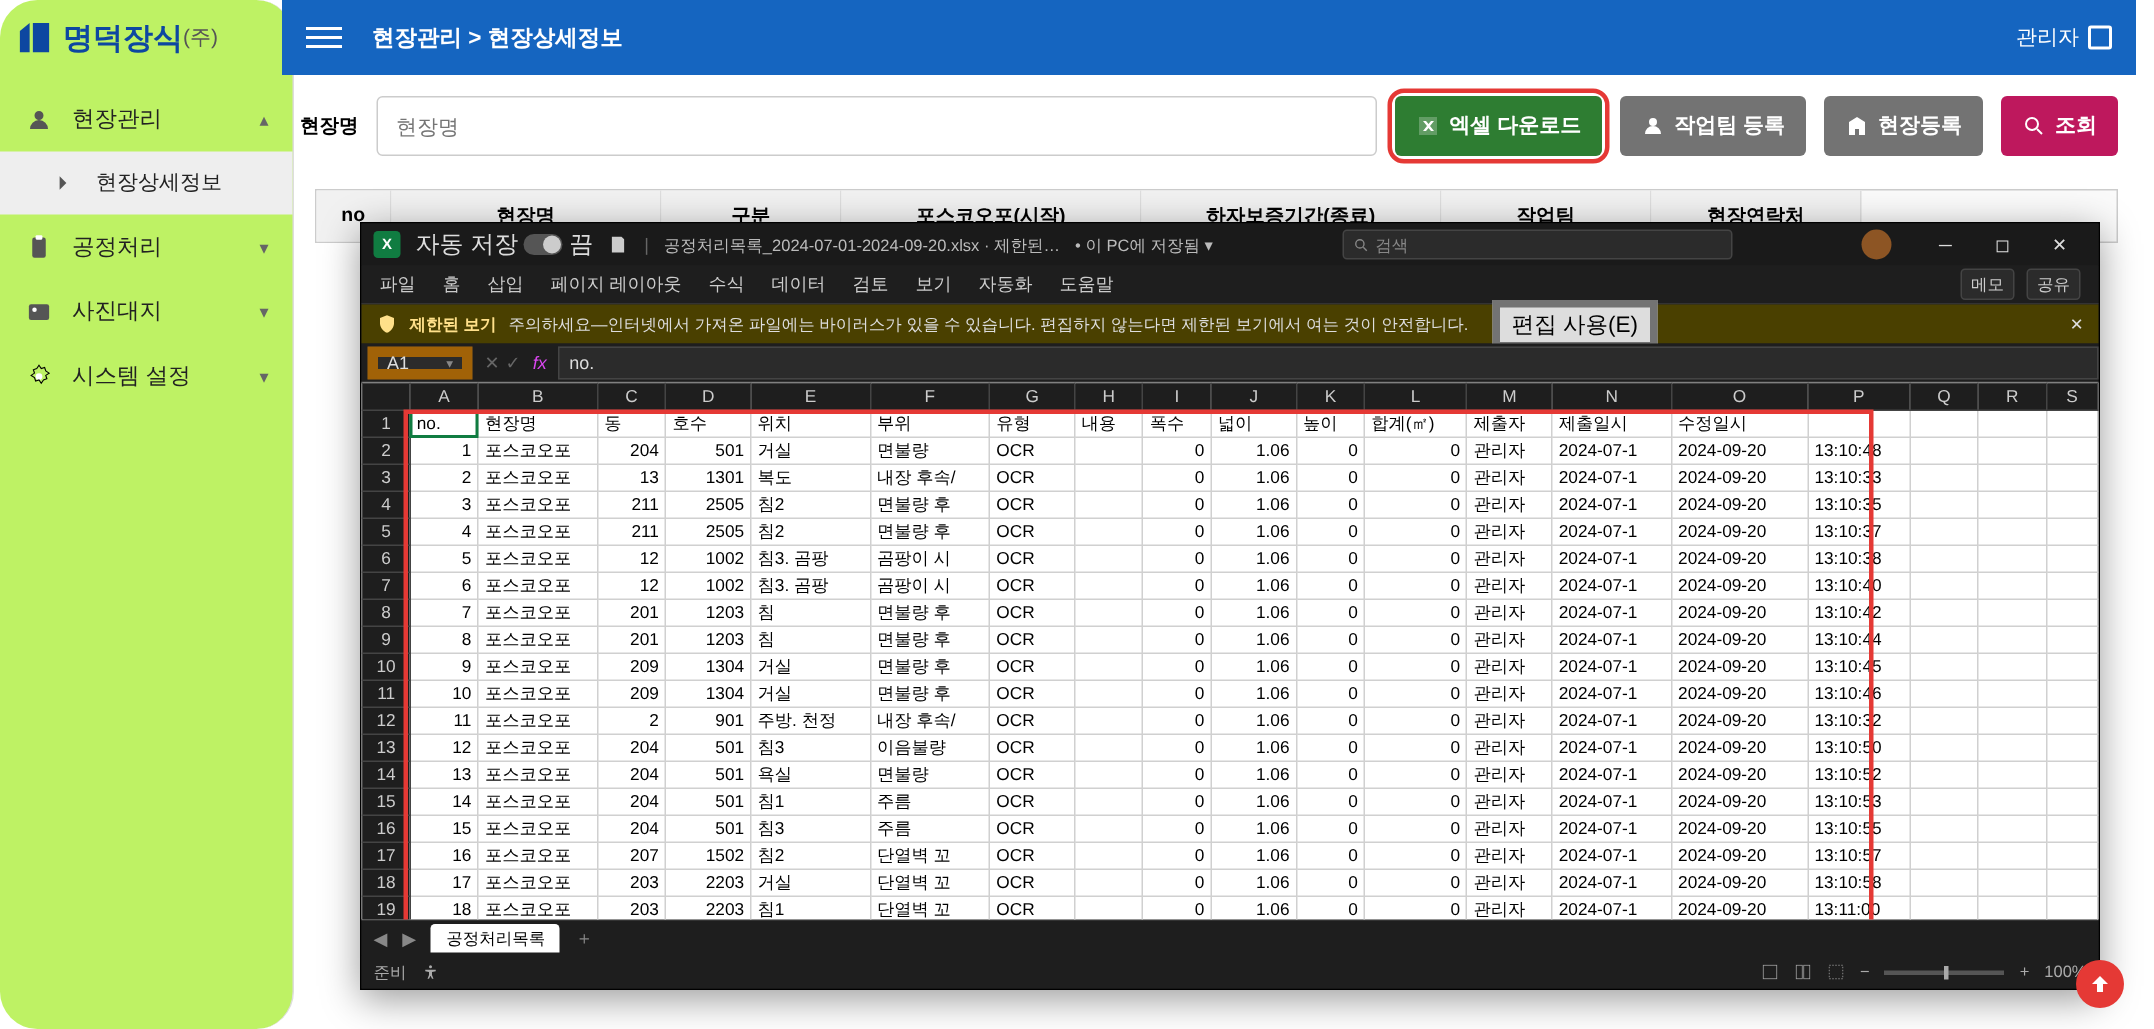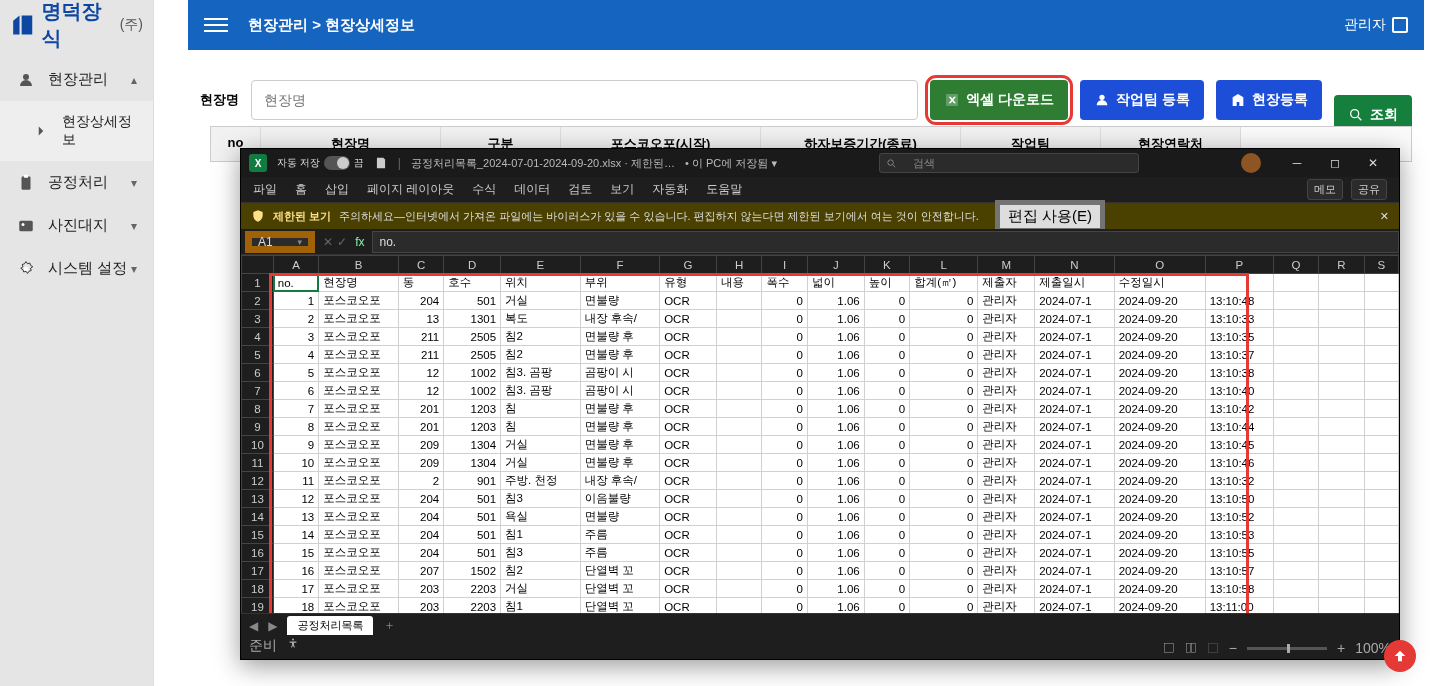--- a/index.html
+++ b/index.html
@@ -7,90 +7,90 @@
 
 
 .appbar { position:absolute; left:188px; right:12px; top:0; height:50px; background:#1565c0; color:#fff; display:flex; align-items:center; padding:0 16px; }
 .appbar .menu-icon { width:24px; height:24px; display:flex; flex-direction:column; justify-content:center; gap:4px; cursor:pointer; }
 .appbar .menu-icon span { height:2px; background:#fff; }
 .appbar .crumb { font-size:15px; font-weight:600; margin-left:20px; }
 .appbar .user { margin-left:auto; font-size:14px; display:flex; align-items:center; gap:6px; }
 .appbar .user-icon { width:16px; height:16px; border:2px solid #fff; border-radius:2px; position:relative; }
 
 
-.sidebar { position:absolute; left:0; top:0; width:154px; height:100%; background:#e5e5e5; border-right:1px solid #ddd; }
+.sidebar { position:absolute; left:0; top:0; width:196px; height:100%; background:#bef264; border-right:1px solid #ddd;border-radius:25px; }
 .logo { height:50px; display:flex; align-items:center; padding:0 10px; font-size:20px; font-weight:700; color:#0d47a1; }
 .logo svg { margin-right:6px; }
 .logo small { font-size:14px; font-weight:400; color:#555; }
 .nav { padding-top:8px; }
 .nav-item { display:flex; align-items:center; padding:12px 16px; font-size:15px; color:#222; cursor:pointer; }
 .nav-item.active { background:#eeeeee; font-size:14px; padding-left:32px; }
 .nav-item .ni-icon { width:20px; margin-right:12px; display:flex; justify-content:center; }
 .nav-item .chev { margin-left:auto; font-size:12px; color:#666; }
 
 
 .filterbar { position:absolute; left:200px; right:24px; top:64px; display:flex; align-items:center; gap:12px; }
 .filterbar .lbl { font-size:13px; font-weight:600; }
 .filterbar input[type=text] { flex:1; height:40px; border:1px solid #ccc; border-radius:4px; padding:0 12px; font-size:14px; }
 .btn { height:40px; border:none; border-radius:4px; padding:0 14px; font-size:14px; font-weight:600; display:flex; align-items:center; gap:6px; cursor:pointer; color:#fff; }
 .btn.green { background:#2e7d32; }
-.btn.dark { background:#1d4ed8; }
-.btn.red { background:#15803d;margin-top:31px; }
+.btn.dark { background:#737373; }
+.btn.red { background:#be185d; }
 .hl-red { outline:3px solid #e53935; outline-offset:2px; border-radius:6px; }
 
 
 .tbl { position:absolute; left:210px; right:24px; top:126px; border:1px solid #ccc; background:#fafafa; }
 .tbl .hdr { display:flex; }
 .tbl .hdr div { padding:8px 6px; font-size:13px; font-weight:600; text-align:center; border-right:1px solid #ddd; background:#f1f1f1; }
 
 
 .excel { position:absolute; left:240px; top:148px; width:1160px; height:512px; background:#1e1e1e; color:#ddd; border:1px solid #000; box-shadow:0 6px 24px rgba(0,0,0,.4); display:flex; flex-direction:column; font-size:12px; }
 .ex-title { height:28px; background:#1a1a1a; display:flex; align-items:center; padding:0 8px; gap:10px; }
 .ex-title .xl-badge { background:#107c41; color:#fff; width:18px; height:18px; border-radius:3px; display:flex; align-items:center; justify-content:center; font-size:10px; font-weight:700; }
-.ex-title .autosave { display:flex; align-items:center; gap:4px; font-size:10px; }
+.ex-title .autosave { display:flex; align-items:center; gap:4px; font-size:16px; }
 .ex-title .toggle { width:26px; height:14px; background:#555; border-radius:7px; position:relative; }
 .ex-title .toggle::after { content:""; position:absolute; right:1px; top:1px; width:12px; height:12px; background:#ccc; border-radius:50%; }
 .ex-title .fname { font-size:11px; color:#bbb; }
-.ex-title .search { margin-left:auto; margin-right:auto; width:260px; height:20px; background:#2b2b2b; border:1px solid #444; border-radius:3px; display:flex; align-items:center; padding:0 6px; gap:16px; font-size:11px; color:#888; }
+.ex-title .search { margin-left:auto; margin-right:auto; width:260px; height:20px; background:#2b2b2b; border:1px solid #444; border-radius:3px; display:flex; align-items:center; padding:0 6px; gap:4px; font-size:11px; color:#888; }
 .ex-title .winbtns { display:flex; gap:2px; margin-left:8px; }
 .ex-title .winbtns div { width:36px; height:28px; display:flex; align-items:center; justify-content:center; cursor:pointer; }
 .ex-title .avatar { width:20px; height:20px; background:#8d5524; border-radius:50%; }
 
 .ex-ribbon { height:26px; background:#1e1e1e; display:flex; align-items:center; padding:0 12px; gap:18px; font-size:12px; border-bottom:1px solid #333; }
 .ex-ribbon span { color:#ccc; cursor:pointer; }
 .ex-ribbon .share { margin-left:auto; display:flex; gap:8px; }
 .ex-ribbon .share span { background:#2b2b2b; border:1px solid #444; padding:2px 6px; border-radius:3px; font-size:11px; }
 
 .ex-warn { height:26px; background:#4a4000; display:flex; align-items:center; padding:0 10px; gap:8px; font-size:11px; }
 .ex-warn .wlabel { color:#ffe08a; font-weight:600; }
 .ex-warn .wtext { color:#ddd; }
 .ex-warn button { margin-left:8px; font-size:15px; padding:2px 8px; background:#ddd; border:5px solid #737373; cursor:pointer; }
 .ex-warn .wclose { margin-left:auto; cursor:pointer; }
 
 .ex-formula { height:26px; background:#1e1e1e; display:flex; align-items:center; border-bottom:1px solid #333; }
 .ex-formula .namebox { width:70px; height:22px; background:#2b2b2b; border:7px solid #a16207; margin:0 4px; padding:0 6px; display:flex; align-items:center; justify-content:space-between; }
-.ex-formula .fx { padding:0 8px; color:#86efac; }
+.ex-formula .fx { padding:0 8px; font-style:italic; color:#d946ef; }
 .ex-formula .fval { flex:1; height:22px; background:#2b2b2b; border:1px solid #444; padding:0 6px; display:flex; align-items:center; }
 
 .ex-grid { flex:1; background:#fff; color:#000; overflow:hidden; position:relative; }
 .ex-grid table { border-collapse:collapse; width:100%; font-size:11.5px; }
 .ex-grid th.rowhdr, .ex-grid td.rowhdr { background:#1e1e1e; color:#ccc; width:28px; text-align:center; border:1px solid #444; font-weight:400; }
 .ex-grid th.colhdr { background:#1e1e1e; color:#ccc; text-align:center; border:1px solid #444; font-weight:400; height:18px; }
 .ex-grid td { border:1px solid #d0d0d0; padding:1px 4px; height:17px; white-space:nowrap; overflow:hidden; }
 .ex-grid tr.r1 td { font-weight:400; }
 .ex-grid td.num { text-align:right; }
 .ex-grid .sel-cell { outline:2px solid #107c41; outline-offset:-2px; }
 .ex-grid .red-box { position:absolute; border:3px solid #e53935; pointer-events:none; }
 
 .ex-tabs { height:24px; background:#1e1e1e; display:flex; align-items:center; padding:0 8px; gap:10px; border-top:1px solid #333; }
 .ex-tabs .arrow { color:#888; cursor:pointer; }
 .ex-tabs .sheet { background:#fff; color:#000; padding:2px 10px; font-size:11px; border-radius:3px 3px 0 0; }
 .ex-tabs .plus { color:#888; cursor:pointer; }
 
-.ex-status { height:22px; background:#1e1e1e; display:flex; padding:0 8px; gap:10px; font-size:14px; color:#aaa; }
+.ex-status { height:22px; background:#1e1e1e; display:flex; align-items:center; padding:0 8px; gap:10px; font-size:11px; color:#aaa; }
 .ex-status .right { margin-left:auto; display:flex; align-items:center; gap:10px; }
 .ex-status .zoom-track { width:80px; height:3px; background:#555; position:relative; }
 .ex-status .zoom-track::after { content:""; position:absolute; left:50%; top:-3px; width:3px; height:9px; background:#aaa; }
 
 .fab { position:absolute; right:20px; bottom:14px; width:32px; height:32px; background:#e53935; border-radius:50%; display:flex; align-items:center; justify-content:center; color:#fff; cursor:pointer; }
 </style>
 </head>
 <body>
 
 <div class="sidebar">

